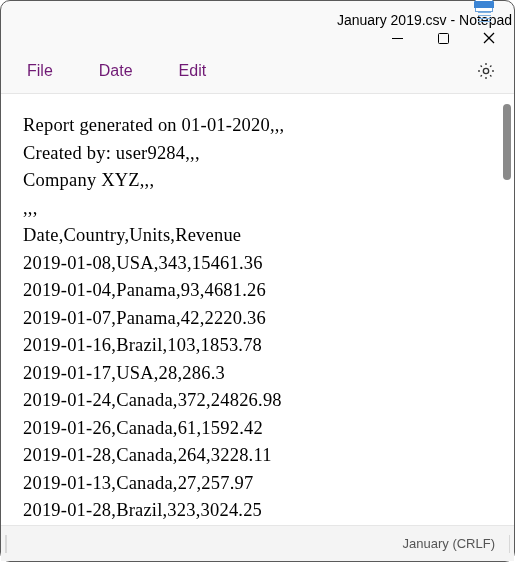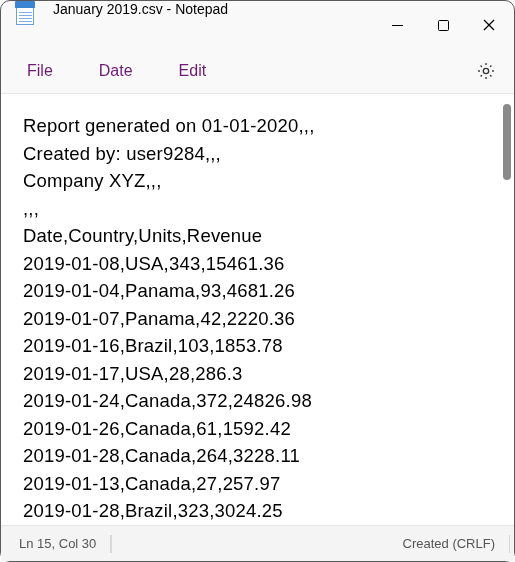--- a/index.html
+++ b/index.html
@@ -7,22 +7,23 @@
   .window {
     width: 515px; height: 562px;
     border: 1px solid #5a5a5a;
     border-radius: 10px;
     background: #f9f9f9;
     display: flex; flex-direction: column;
     position: relative;
   }
   .titlebar {
     height: 48px;
-    display: flex; align-items: flex-start;
+    display: flex; align-items: flex-end;
     padding: 0 2px 0 14px;
+    flex-direction: column;
   }
   .app-icon {
     width: 20px; height: 24px;
     margin-right: 18px;
     position: relative;
   }
   .app-icon .pad {
     width: 18px; height: 20px; background: #fff; border: 1px solid #6aa0d8; position: absolute; bottom: 0; left: 1px;
   }
   .app-icon .binding {
@@ -54,21 +55,21 @@
     height: 1px; background: #e6e6e6; margin: 0;
   }
   .content-wrap {
     flex: 1;
     background: #fff;
     position: relative;
     overflow: hidden;
     padding: 18px 8px 0 22px;
   }
   .content {
-    font-family: Liberation Sans, sans-serif;
+    font-family: Liberation Serif, serif;
     font-size: 18.5px;
     line-height: 27.5px;
     white-space: pre;
     color: #000;
     letter-spacing: 0.2px;
   }
   .vscroll {
     position: absolute; right: 3px; top: 10px; width: 8px; height: 76px;
     background: #8a8a8a; border-radius: 4px;
   }
@@ -148,21 +149,20 @@
 2019-01-17,USA,28,286.3
 2019-01-24,Canada,372,24826.98
 2019-01-26,Canada,61,1592.42
 2019-01-28,Canada,264,3228.11
 2019-01-13,Canada,27,257.97
 2019-01-28,Brazil,323,3024.25</div>
     <div class="vscroll"></div>
   </div>
 
   <div class="statusbar">
-    <div class="status-seg">Ln 15, Col 30</div>
     <div class="status-sep"></div>
     <div class="status-sep"></div>
     <div class="status-spacer"></div>
-    <div class="status-seg">Created (CRLF)</div>
+    <div class="status-seg">January (CRLF)</div>
     <div class="status-sep"></div>
   </div>
 
 </div>
 
 </body></html>

